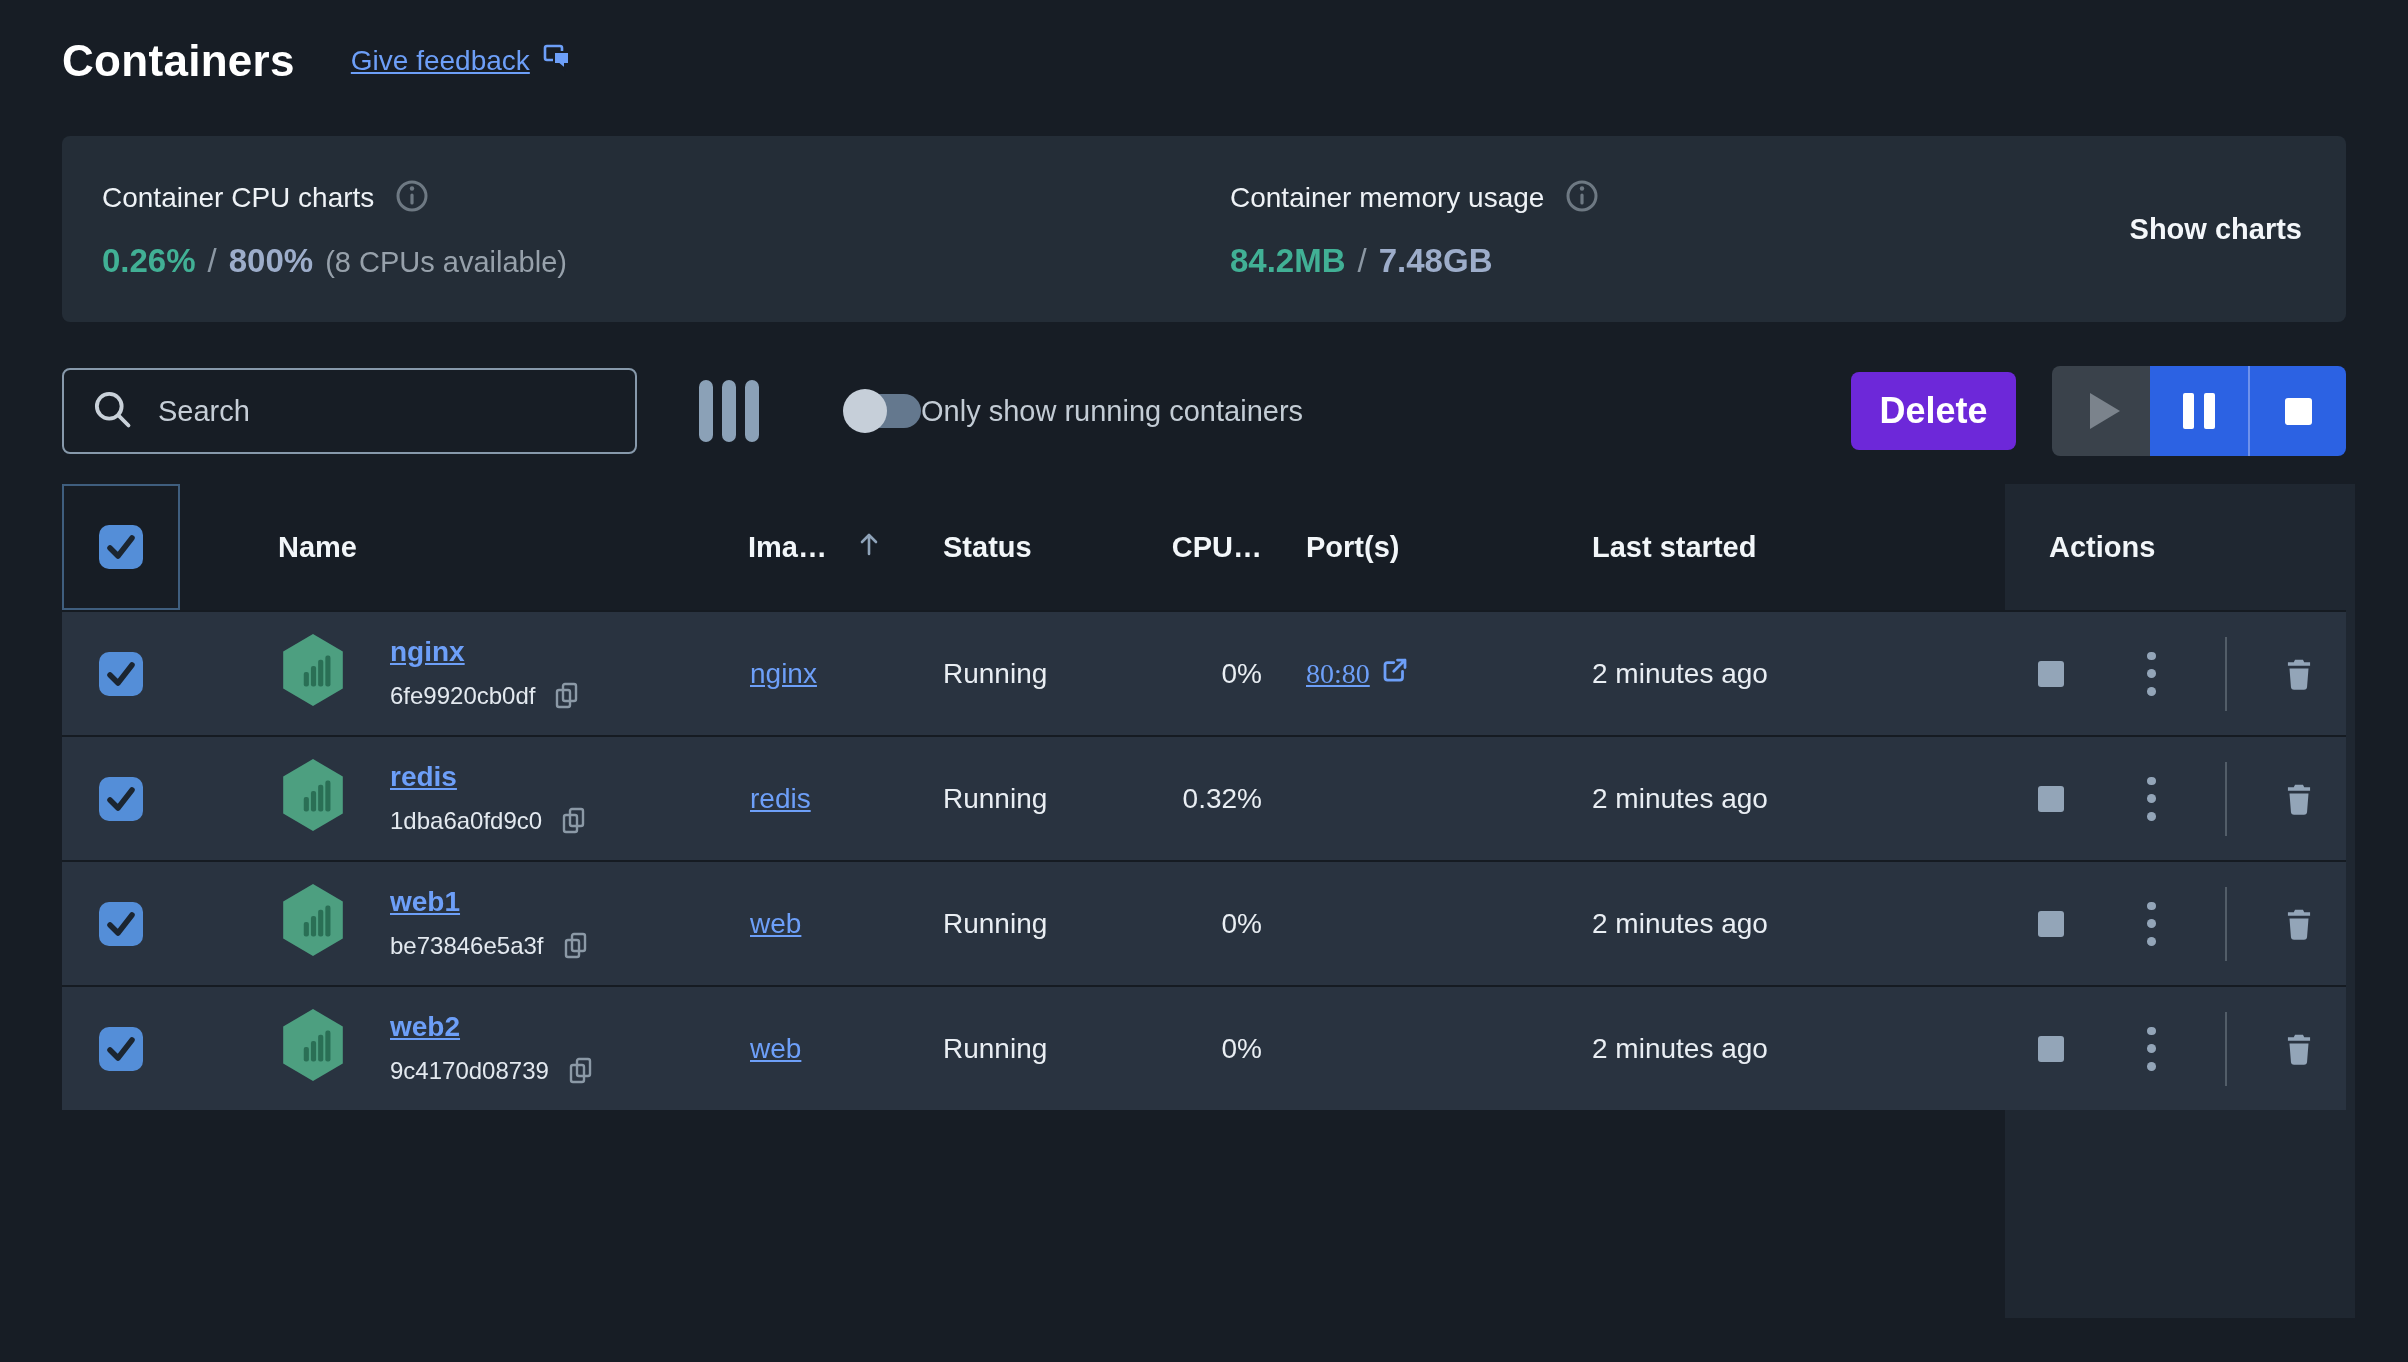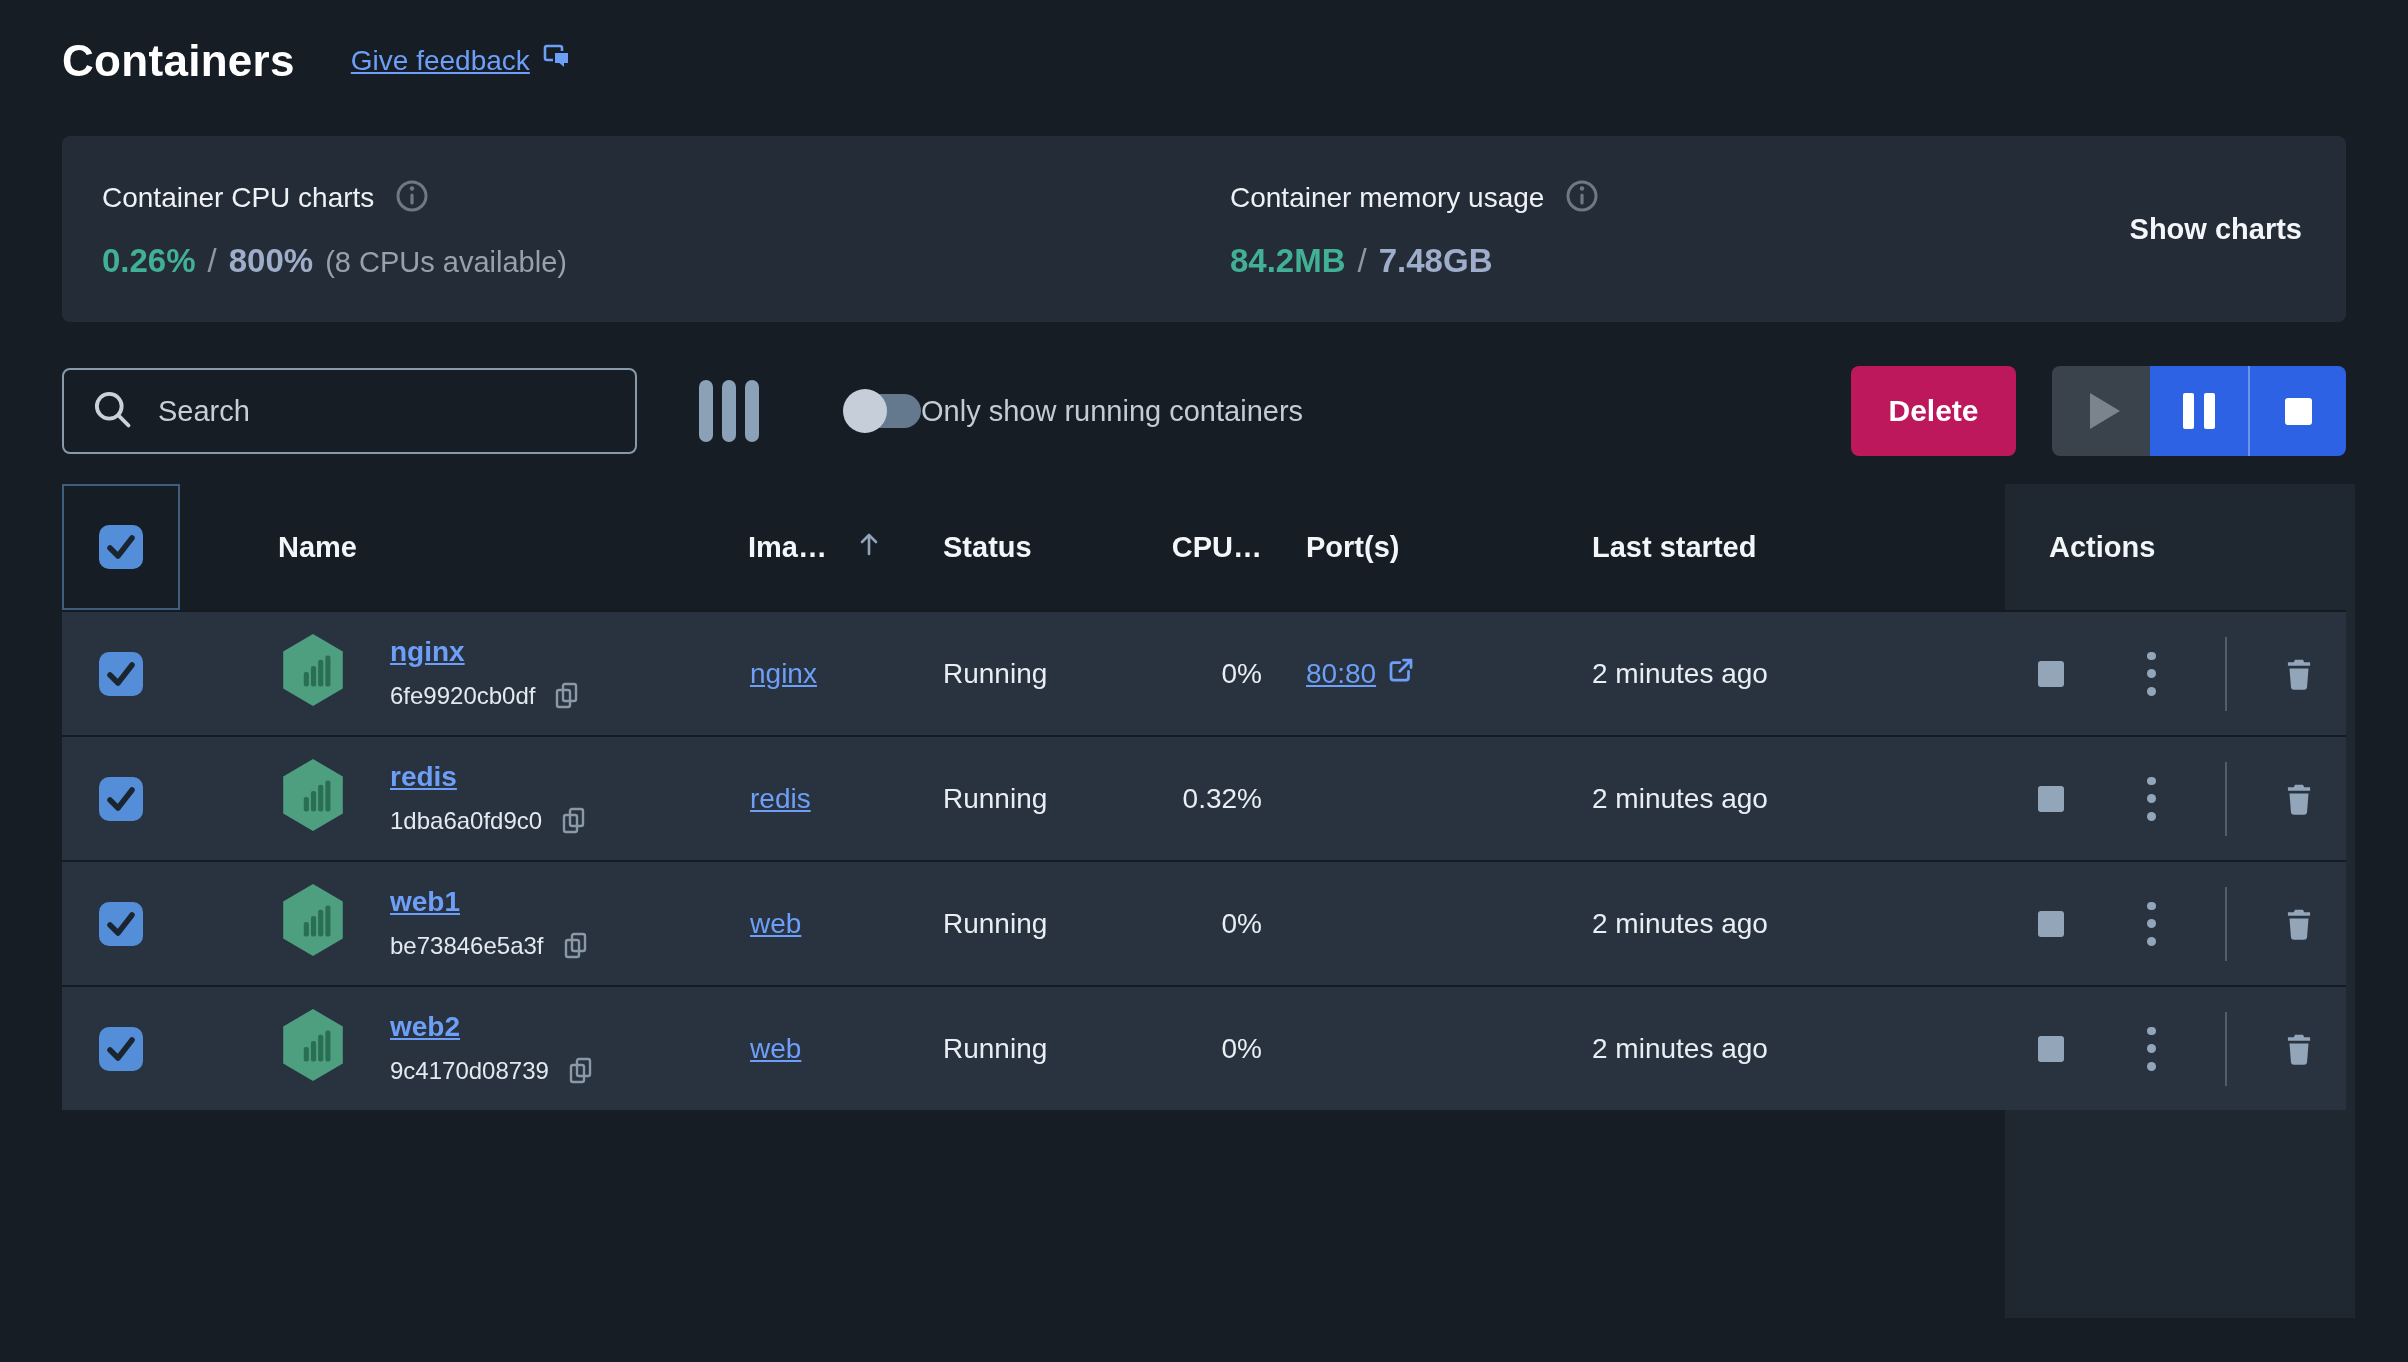--- a/index.html
+++ b/index.html
@@ -41,22 +41,22 @@
   .search-box input::placeholder { color:#c6ced7; opacity:1; }
   .columns-btn { margin-left:62px; display:flex; gap:9px; cursor:pointer; }
   .columns-btn i { display:block; width:14px; height:62px; border-radius:7px; background:#8ba1b7; }
   .toggle { margin-left:84px; position:relative; width:78px; height:44px; cursor:pointer; flex:0 0 auto; }
   .toggle .track { position:absolute; left:10px; top:5px; width:68px; height:34px;
     border-radius:17px; background:#64788e; }
   .toggle .knob { position:absolute; left:0; top:0; width:44px; height:44px;
     border-radius:50%; background:#c6cfd9; }
   .toggle-label { font-size:29px; color:#c3ccd5; }
   .toolbar-spacer { flex:1; }
-  .delete-btn { width:165px; height:90px; background:#be185d; border:none; border-radius:8px;
-    color:#ffffff; font-size:30px; font-weight:700; font-family:"Liberation Sans", sans-serif; cursor:pointer; }
+  .delete-btn { width:165px; height:78px; background:#6d28d9; border:none; border-radius:8px;
+    color:#ffffff; font-size:36px; font-weight:700; font-family:"Liberation Sans", sans-serif; cursor:pointer; }
   .btn-group { margin-left:36px; display:flex; height:90px; border-radius:8px; overflow:hidden; }
   .grp-btn { width:98px; border:none; display:flex; align-items:center; justify-content:center; cursor:pointer; }
   .grp-play { background:#3a424b; }
   .grp-play .tri { width:0; height:0; border-left:30px solid #7b838c;
     border-top:18px solid transparent; border-bottom:18px solid transparent; margin-left:8px; }
   .grp-pause { background:#2c62e3; gap:10px; }
   .grp-pause i { display:block; width:11px; height:36px; background:#ffffff; border-radius:2px; }
   .grp-stop { background:#2c62e3; border-left:2px solid #6f92ec; }
   .grp-stop i { display:block; width:27px; height:27px; background:#ffffff; border-radius:3px; }
 
@@ -84,21 +84,21 @@
   .cell-name { padding-left:100px; gap:44px; }
   .name-stack { display:flex; flex-direction:column; gap:12px; }
   .name-link { color:#6d9ff8; font-weight:700; font-size:28px; text-decoration:underline; cursor:pointer; }
   .id-row { display:flex; align-items:center; gap:16px; }
   .container-id { font-size:24px; color:#e3e9ef; }
   .copy-btn { display:flex; cursor:pointer; }
   .cell-image { padding-left:150px; }
   .img-link { color:#6d9ff8; font-size:28px; text-decoration:underline; cursor:pointer; }
   .cell-status { padding-left:128px; }
   .cell-cpu { justify-content:flex-end; padding-right:28px; }
-  .cell-ports { padding-left:16px; gap:12px; }
+  .cell-ports { padding-left:16px; gap:12px;font-family:Liberation Serif, serif; }
   .port-link { color:#6d9ff8; font-size:28px; text-decoration:underline; cursor:pointer;
     display:inline-flex; align-items:center; gap:10px; }
   .cell-last { padding-left:72px; }
   .cell-actions { padding-left:24px; }
   .icon-btn { width:44px; height:44px; display:flex; align-items:center; justify-content:center; cursor:pointer; }
   .stop-sq { width:26px; height:26px; background:#93a5b8; border-radius:3px; }
   .kebab { display:flex; flex-direction:column; gap:9px; margin-left:56px; }
   .kebab i { display:block; width:9px; height:9px; border-radius:50%; background:#93a5b8; }
   .act-divider { width:2px; height:74px; background:#525d68; margin-left:52px; }
   .trash-btn { margin-left:50px; }

